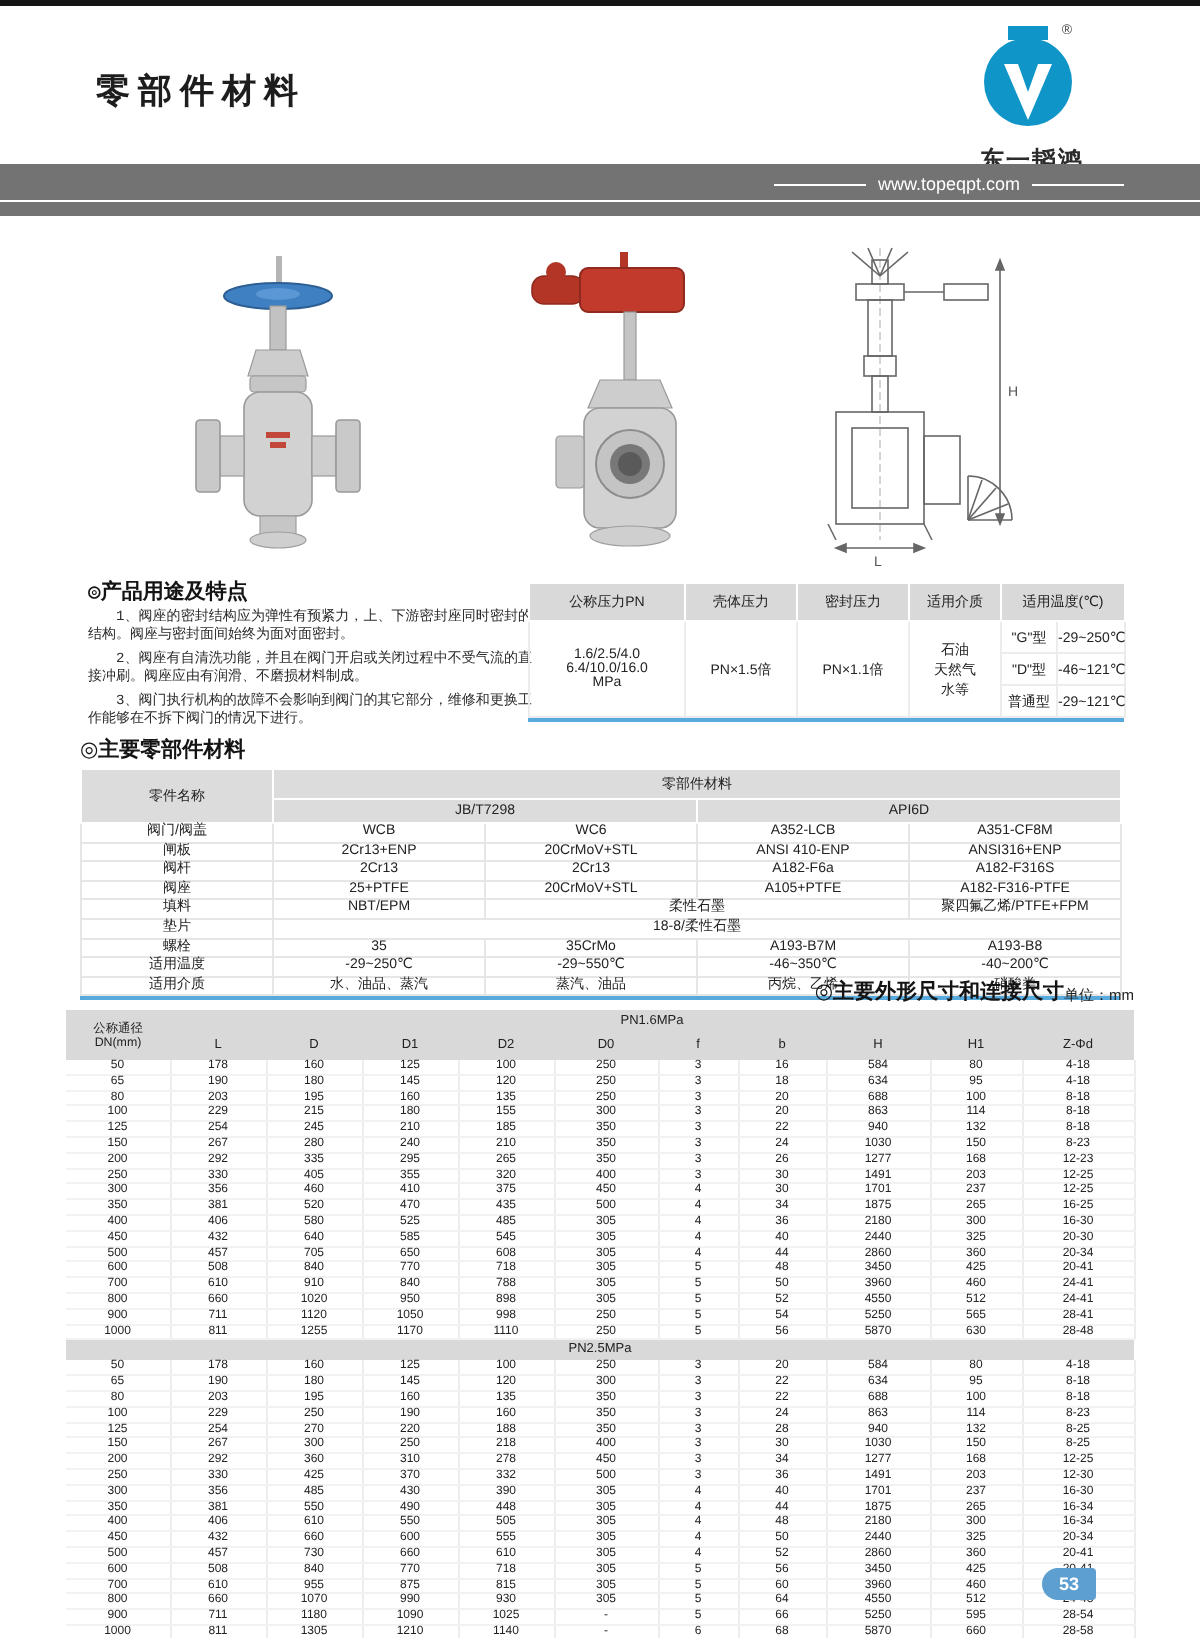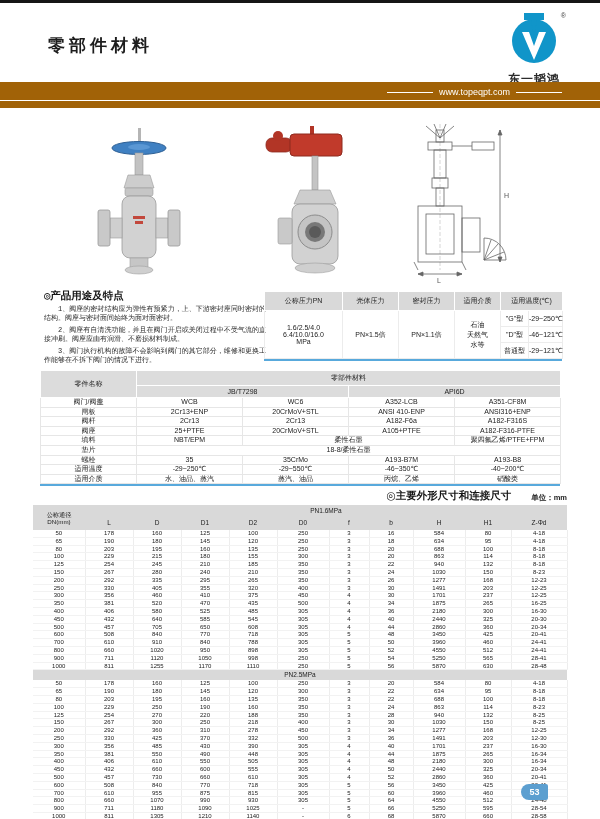--- a/index.html
+++ b/index.html
@@ -3,25 +3,25 @@
 <meta charset="utf-8">
 <style>
   html,body{margin:0;padding:0;}
   body{
     width:600px;height:819px;position:relative;overflow:hidden;background:#ffffff;
     font-family:"Liberation Sans","DejaVu Sans",sans-serif;color:#222;
   }
   .topbar{position:absolute;top:0;left:0;right:0;height:3px;background:#151515;}
   .page-title{position:absolute;left:48px;top:34px;font-size:17px;font-weight:bold;color:#1d1d1d;letter-spacing:4px;}
   
-  .logo{position:absolute;right:28px;top:10px;width:76px;text-align:center;}
+  .logo{position:absolute;right:58px;top:10px;width:76px;text-align:right;}
   .logo .reg{position:absolute;right:6px;top:2px;font-size:7px;color:#444;}
   .brand-name{font-size:12px;font-weight:bold;color:#2b2b2b;letter-spacing:1px;margin-top:1px;}
   
-  .band{position:absolute;top:82px;left:0;right:0;height:26px;background:#a16207;}
+  .band{position:absolute;top:82px;left:0;right:0;height:26px;background:#737373;}
   .band .band-rule{position:absolute;left:0;right:0;top:18px;height:1px;background:#ffffff;}
   .band .band-text{position:absolute;right:38px;top:4px;height:12px;display:flex;align-items:center;gap:6px;color:#fff;font-size:9px;}
   .band .dash{width:46px;height:1px;background:#fff;}
   
   .figures{position:absolute;top:122px;left:0;right:0;height:168px;}
   .fig{position:absolute;}
   
   .sec-title{font-size:10.5px;font-weight:bold;color:#141414;}
   table{border-collapse:collapse;}
   th,td{text-align:center;}
@@ -36,21 +36,21 @@
   .perf td{border:1px solid #ececec;padding:1px 0;height:13px;color:#222;}
   .pre{white-space:pre-line;}
   
   .sec-materials{position:absolute;left:40px;top:368px;width:520px;}
   table.mat{width:520px;table-layout:fixed;font-size:7px;margin-top:2px;}
   .mat th{background:#DCDCDC;font-weight:normal;padding:2px 0;border:1px solid #fff;color:#222;}
   .mat td{border:1px solid #e6e6e6;height:8.6px;line-height:8.6px;padding:0;color:#222;}
   
   .sec-dimensions{position:absolute;left:33px;top:489px;width:534px;}
   .dim-head{display:flex;justify-content:flex-end;align-items:flex-end;}
-  .unit-label{font-size:7.5px;font-weight:bold;color:#222;margin-left:20px;}
+  .unit-label{font-size:7.5px;font-weight:normal;color:#222;}
   table.dim{width:534px;table-layout:fixed;font-size:6px;margin-top:2px;}
   .dim thead th{background:#D9D9D9;font-weight:normal;color:#222;}
   .dim th.grp{height:9px;line-height:9px;font-size:6.5px;}
   .dim th.col{height:12px;line-height:12px;font-size:6.5px;}
   .dim th.dn{font-size:6.2px;line-height:7px;}
   .dim tbody td{height:6.8px;line-height:6.8px;padding:0;border-right:1px solid #ededed;border-bottom:1px solid #f2f2f2;color:#222;}
   .dim tbody th.grp2{background:#D9D9D9;height:8px;line-height:8px;font-size:6.5px;font-weight:normal;}
   
   .page-badge{position:absolute;right:52px;top:784px;width:27px;height:16px;background:#5C9FD0;color:#fff;
     font-size:9px;font-weight:bold;border-radius:8px 2px 2px 8px;display:flex;align-items:center;justify-content:center;}
@@ -198,20 +198,21 @@
     <tr>
       <td>普通型</td>
       <td>-29~121℃</td>
     </tr>
   </tbody>
     </table>
   <div class="blue-rule"></div>
 </div>
 
 <div class="sec-materials">
+  <div class="sec-title">◎主要零部件材料</div>
   <table class="mat">
     <colgroup>
         <col style="width:96px">
         <col style="width:106px">
         <col style="width:106px">
         <col style="width:106px">
         <col style="width:106px">
       </colgroup>
     <thead>
       <tr>

